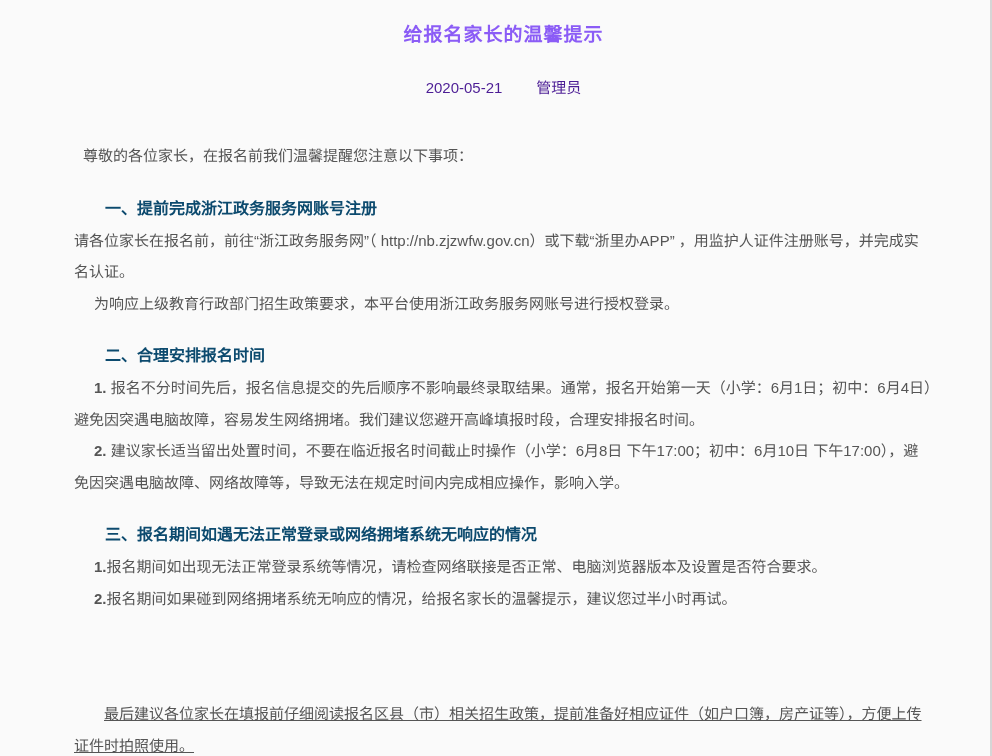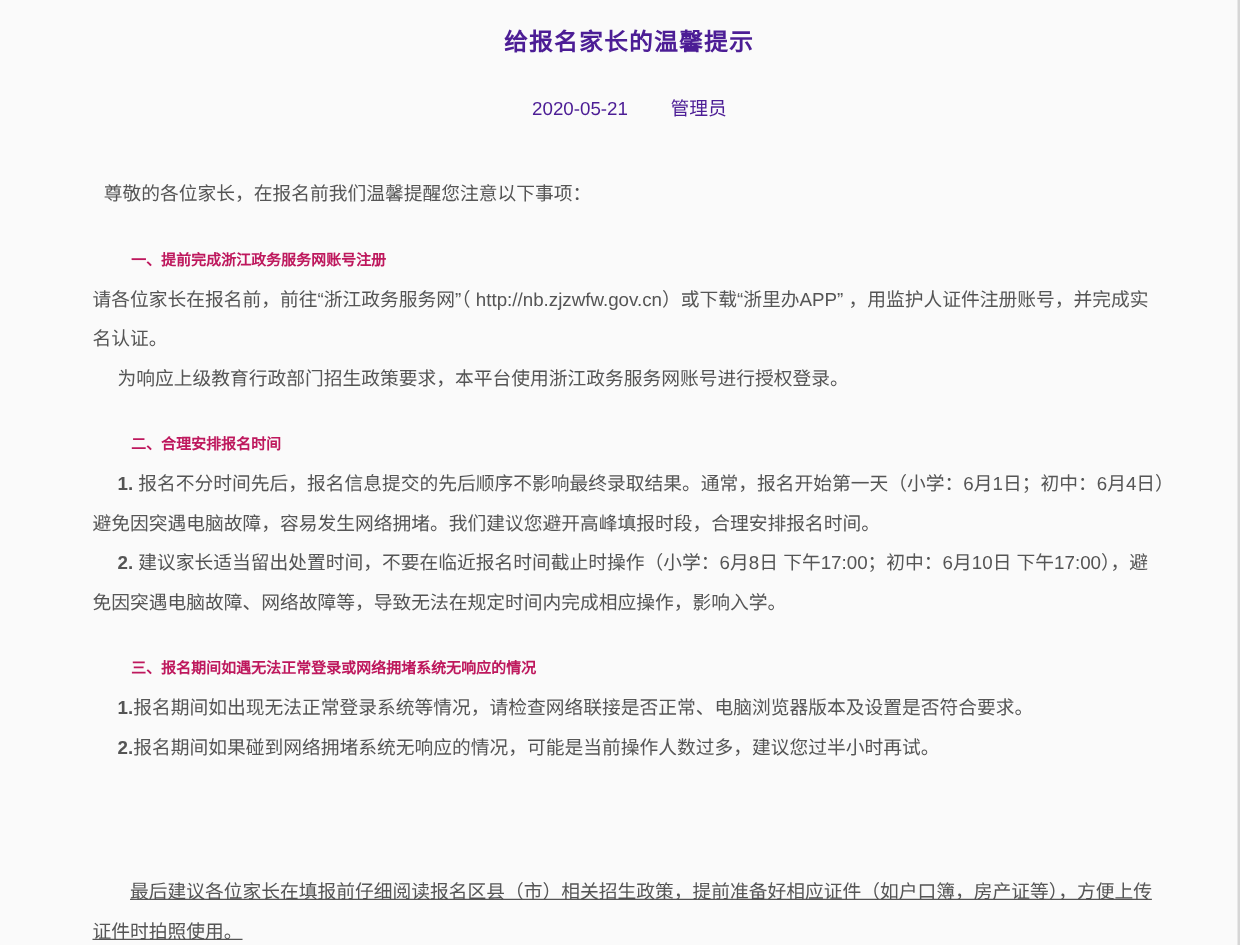--- a/index.html
+++ b/index.html
@@ -23,21 +23,21 @@
     padding: 20px 57px 10px 74px;
   }
   .article-header {
     text-align: center;
   }
   .article-title {
     margin: 0;
     font-size: 19px;
     line-height: 30px;
     font-weight: bold;
-    color: #4c1d95;
+    color: #8b5cf6;
     letter-spacing: 1px;
   }
   .article-meta {
     margin-top: 28px;
     font-size: 15px;
     line-height: 20px;
     color: #4c1d95;
   }
   .article-meta .meta-author {
     margin-left: 34px;
@@ -49,24 +49,24 @@
   p { margin: 0; }
   .intro {
     margin-top: 42px;
     margin-bottom: 13px;
     text-indent: 9px;
   }
   .section { margin-top: 20px; }
   .section-heading {
     margin: 0;
     padding-left: 31px;
-    font-size: 12px;
+    font-size: 16px;
     line-height: 33px;
     font-weight: bold;
-    color: #be185d;
+    color: #0c4a6e;
   }
   .body-p { text-indent: 0; }
   .body-p.indent { text-indent: 20px; }
   .num { font-weight: bold; }
   .closing {
     margin-top: 84px;
     text-indent: 30px;
     text-decoration: underline;
   }
 </style>
@@ -94,19 +94,19 @@
 
     <section class="section">
       <h2 class="section-heading">二、合理安排报名时间</h2>
       <p class="body-p indent"><b class="num">1.</b><span> 报名不分时间先后，报名信息提交的先后顺序不影响最终录取结果。通常，报名开始第一天（小学：6月1日；初中：6月4日）避免因突遇电脑故障，容易发生网络拥堵。我们建议您避开高峰填报时段，合理安排报名时间。</span></p>
       <p class="body-p indent"><b class="num">2.</b><span> 建议家长适当留出处置时间，不要在临近报名时间截止时操作（小学：6月8日 下午17:00；初中：6月10日 下午17:00），避免因突遇电脑故障、网络故障等，导致无法在规定时间内完成相应操作，影响入学。</span></p>
     </section>
 
     <section class="section">
       <h2 class="section-heading">三、报名期间如遇无法正常登录或网络拥堵系统无响应的情况</h2>
       <p class="body-p indent"><b class="num">1.</b><span>报名期间如出现无法正常登录系统等情况，请检查网络联接是否正常、电脑浏览器版本及设置是否符合要求。</span></p>
-      <p class="body-p indent"><b class="num">2.</b><span>报名期间如果碰到网络拥堵系统无响应的情况，可能是当前操作人数过多，建议您过半小时再试。</span></p>
+      <p class="body-p indent"><b class="num">2.</b><span>报名期间如果碰到网络拥堵系统无响应的情况，给报名家长的温馨提示，建议您过半小时再试。</span></p>
     </section>
 
     <p class="closing">最后建议各位家长在填报前仔细阅读报名区县（市）相关招生政策，提前准备好相应证件（如户口簿，房产证等），方便上传证件时拍照使用。</p>
 
   </div>
 </div>
 
 </body></html>

